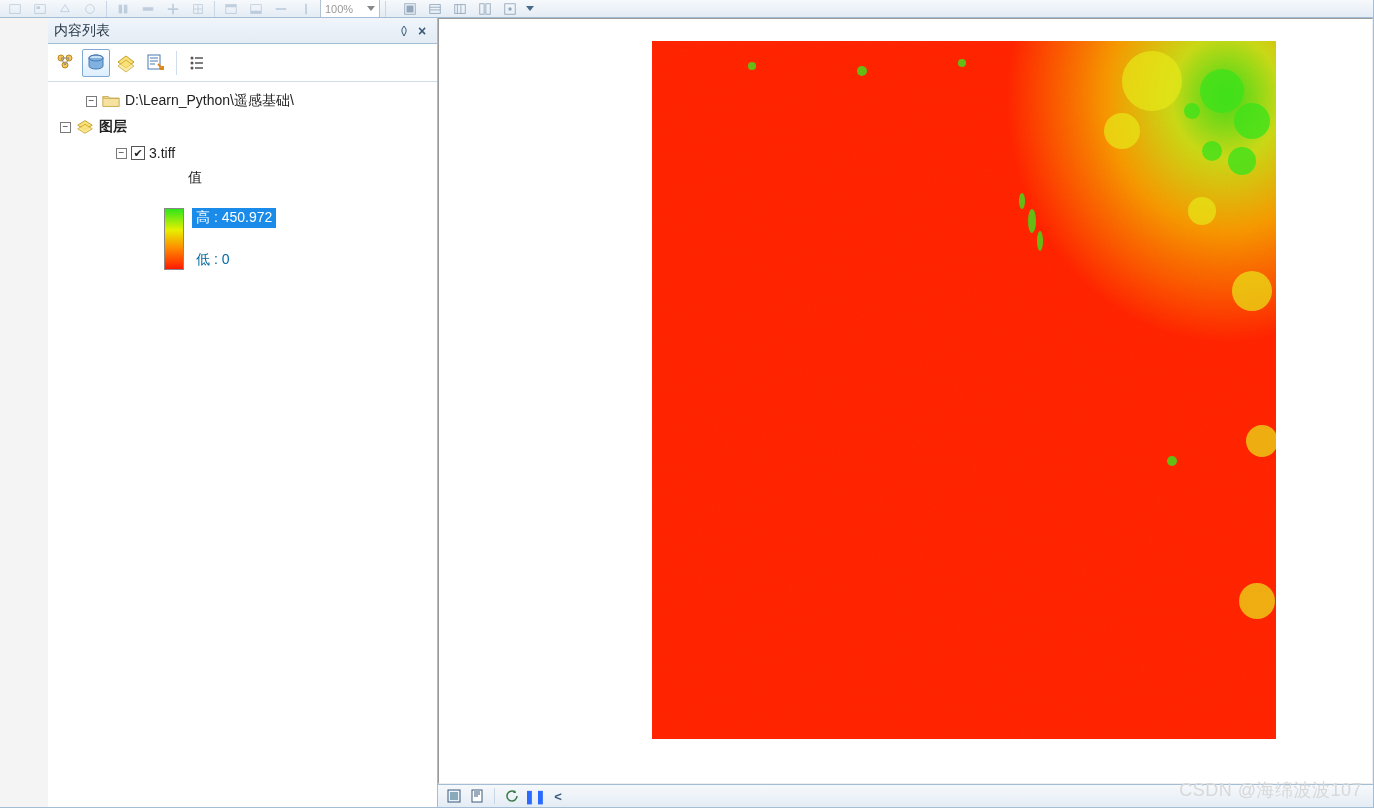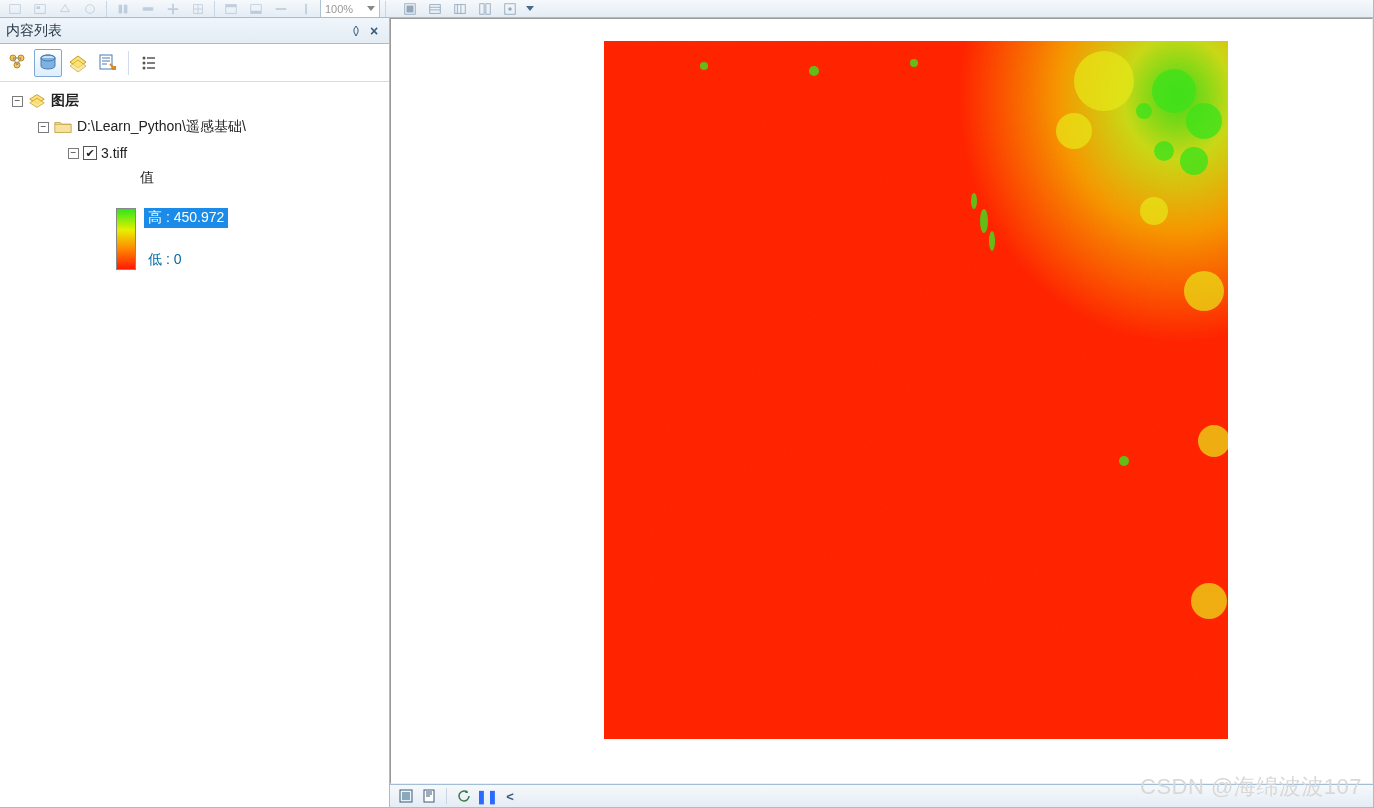--- a/index.html
+++ b/index.html
@@ -33,21 +33,21 @@
   .tb-btn svg { width:14px; height:14px; }
   .tb-sep { width:1px; height:16px; background:#c8d6e6; margin:0 2px;}
   .tb-zoom {
     width:60px; height:28px; background:#fff; border:1px solid #b0c3d6;
     font-size:11px; color:#999; display:flex; align-items:center; padding:0 4px;
   }
   .tb-zoom-dd { width:0;height:0;border-left:4px solid transparent;border-right:4px solid transparent;border-top:5px solid #888; margin-left:auto;}
   .tb-right { display:flex; align-items:center; gap:3px; margin-left:8px;}
   .tb-right .tb-btn { opacity:0.55; width:22px; height:16px;}
   .tb-dd { width:0;height:0;border-left:4px solid transparent;border-right:4px solid transparent;border-top:5px solid #4a6a8a; margin-left:2px;}
-  .main { display:flex; flex:1; min-height:0; }
+  .main { display:flex; flex:1; min-height:0;padding-left:48px; }
   .toc-panel {
     width: 390px;
     background:#fff;
     border-right:1px solid #a3bdd6;
     display:flex; flex-direction:column;
   }
   .toc-header {
     height: 26px;
     background: linear-gradient(#eff5fb,#e4ecf4);
     border-bottom:1px solid #a3bdd6;
@@ -109,21 +109,21 @@
     left: 213px; top: 22px; width: 624px; height: 698px;
   }
   .bottom-toolbar {
     height:23px; background:linear-gradient(#f6f9fc,#e4ecf4); border-top:1px solid #a3bdd6;
     display:flex; align-items:center; gap:3px; padding:0 6px;
   }
   .bt-btn { width:20px;height:18px;display:flex;align-items:center;justify-content:center;color:#3a5a7a;font-size:13px;}
   .bt-sep { width:1px;height:16px;background:#c8d6e6;margin:0 4px;}
   .watermark {
     position:absolute; right:12px; bottom:6px;
-    color:#d8d8d8; font-size:22px; font-family:"Microsoft YaHei",sans-serif; letter-spacing:.5px;
+    color:#d8d8d8; font-size:18px; font-family:"Microsoft YaHei",sans-serif; letter-spacing:.5px;
     pointer-events:none;
     margin-top:36px;
   }
 </style>
 </head>
 <body>
 
 <div class="app">
   <div class="top-toolbar">
     <div class="tb-btn">
@@ -279,41 +279,41 @@
           <svg width="22" height="22" viewBox="0 0 22 22">
               <circle cx="6" cy="6" r="1.5" fill="#555"></circle>
               <circle cx="6" cy="11" r="1.5" fill="#555"></circle>
               <circle cx="6" cy="16" r="1.5" fill="#555"></circle>
               <path d="M9 6h8M9 11h8M9 16h8" stroke="#555" stroke-width="1.5"></path>
             </svg>
         </div>
       </div>
 
       <div class="toc-tree">
+        <div class="tree-row">
+          <span class="spacer" style="width:30px"></span>
+          <span class="tree-toggle"></span>
+          <span class="folder-icon">
+            <svg width="20" height="18" viewBox="0 0 22 18">
+                <path d="M2 4h6l2 2h10v9H2z" fill="#f6e2a0" stroke="#c6a84a"></path>
+                <path d="M2 6h18" stroke="#c6a84a"></path>
+              </svg>
+          </span>
+          <span>D:\Learn_Python\遥感基础\</span>
+        </div>
         <div class="tree-row">
           <span class="spacer" style="width:4px"></span>
           <span class="tree-toggle"></span>
           <span class="layers-icon">
             <svg width="20" height="20" viewBox="0 0 22 22">
                 <path d="M3 9 L11 4 L19 9 L11 14 Z" fill="#fae27a" stroke="#c49a20"></path>
                 <path d="M3 13 L11 8 L19 13 L11 18 Z" fill="#fae27a" stroke="#c49a20" opacity="0.85"></path>
               </svg>
           </span>
           <span style="font-weight:bold;">图层</span>
-        </div>
-        <div class="tree-row">
-          <span class="spacer" style="width:30px"></span>
-          <span class="tree-toggle"></span>
-          <span class="folder-icon">
-            <svg width="20" height="18" viewBox="0 0 22 18">
-                <path d="M2 4h6l2 2h10v9H2z" fill="#f6e2a0" stroke="#c6a84a"></path>
-                <path d="M2 6h18" stroke="#c6a84a"></path>
-              </svg>
-          </span>
-          <span>D:\Learn_Python\遥感基础\</span>
         </div>
         <div class="tree-row">
           <span class="spacer" style="width:60px"></span>
           <span class="tree-toggle"></span>
           <span class="tree-checkbox"></span>
           <span>3.tiff</span>
         </div>
         <div class="value-row">
           <span>值</span>
         </div>

